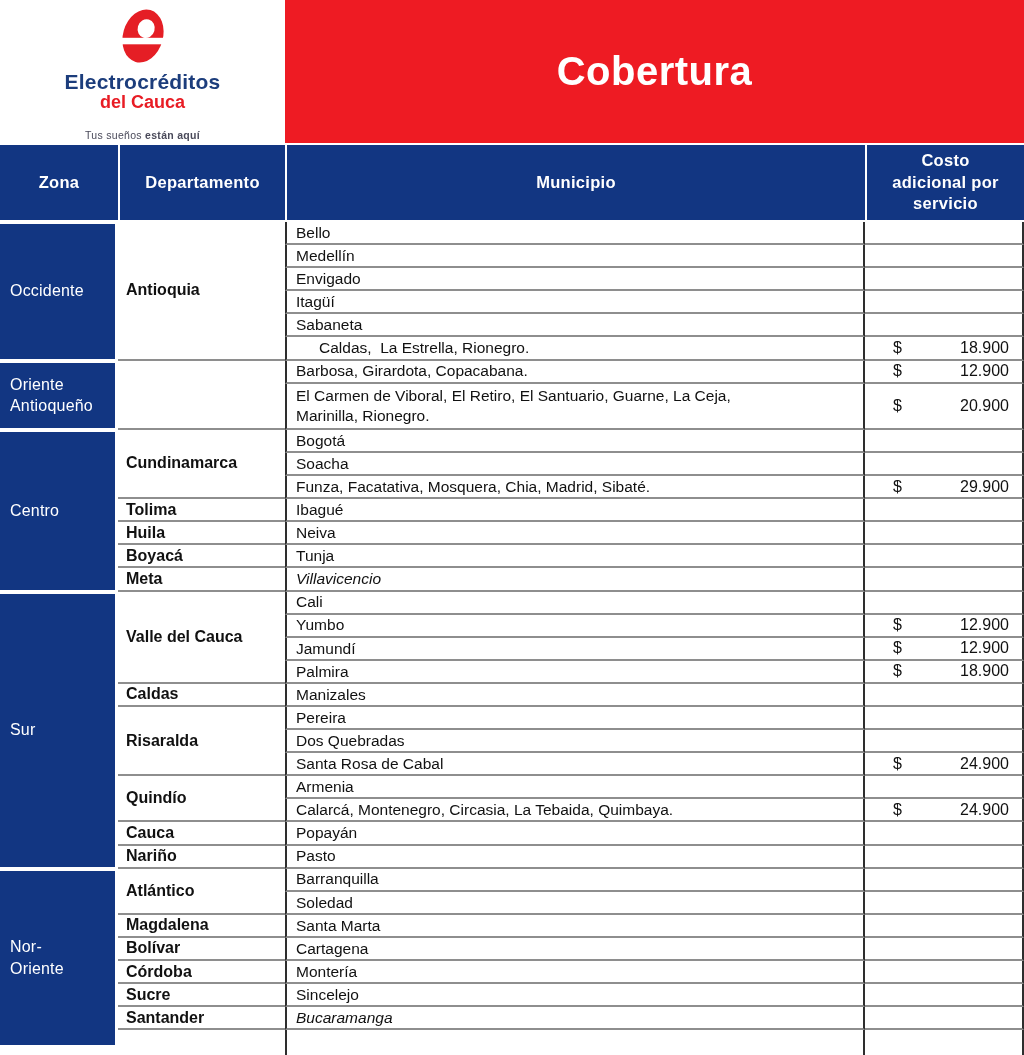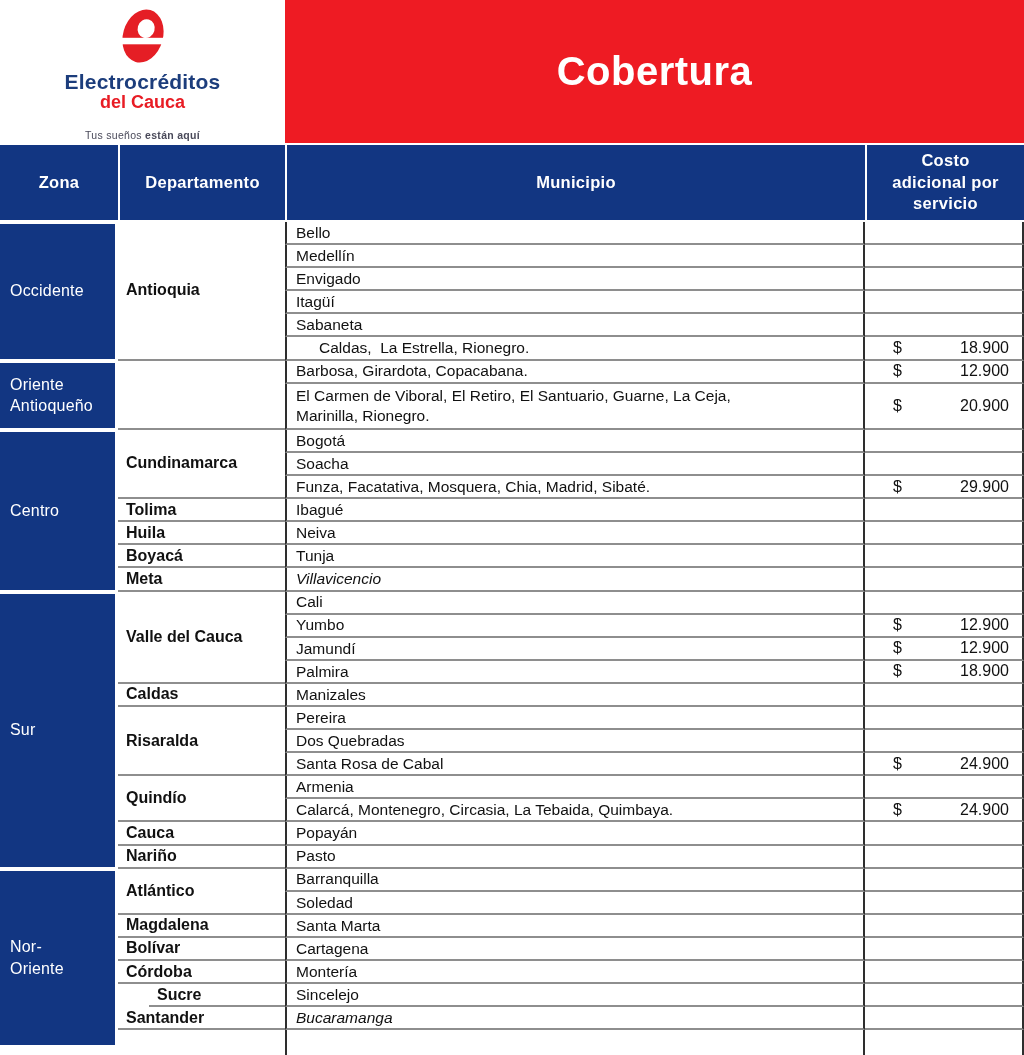--- a/index.html
+++ b/index.html
@@ -212,21 +212,21 @@
       <div class="costo" style="grid-row: 30;"></div>
       <div class="dept" style="grid-row: 30 / 31;">Magdalena</div>
       <div class="mun" style="grid-row: 31;">Cartagena</div>
       <div class="costo" style="grid-row: 31;"></div>
       <div class="dept" style="grid-row: 31 / 32;">Bolívar</div>
       <div class="mun" style="grid-row: 32;">Montería</div>
       <div class="costo" style="grid-row: 32;"></div>
       <div class="dept" style="grid-row: 32 / 33;">Córdoba</div>
       <div class="mun" style="grid-row: 33;">Sincelejo</div>
       <div class="costo" style="grid-row: 33;"></div>
-      <div class="dept" style="grid-row: 33 / 34; margin-left: 31px;">Sucre</div>
+      <div class="dept" style="grid-row: 33 / 34;">Sucre</div>
       <div class="mun" style="grid-row: 34; font-style: italic;">Bucaramanga</div>
       <div class="costo" style="grid-row: 34;"></div>
       <div class="dept" style="grid-row: 34 / 35;">Santander</div>
       <div class="mun noborder" style="grid-row: 35;"></div>
       <div class="costo noborder" style="grid-row: 35;"></div>
       <div class="dept noborder" style="grid-row: 35 / 36;"></div>
       <div class="zone pad-bottom" style="grid-row: 28 / 36;">Nor-
 Oriente</div>
     </div>
 

